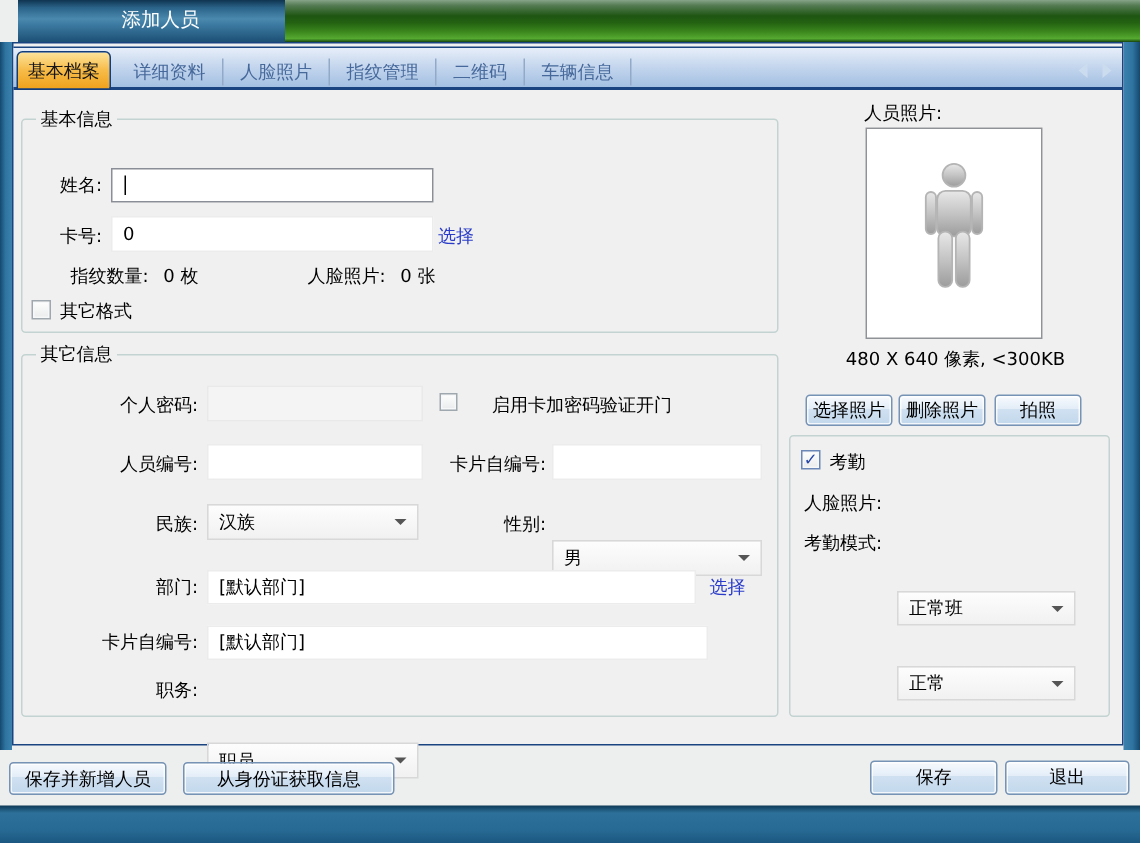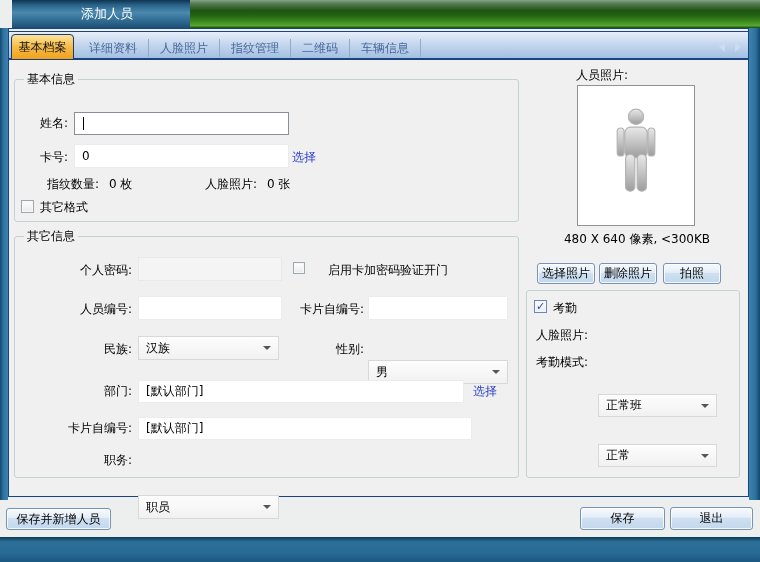--- a/index.html
+++ b/index.html
@@ -217,17 +217,18 @@
     <span class="arrow"></span>
   </div>
 
   <div class="abs txt" style="left:536px;top:355px;">考勤模式:</div>
   <div class="abs combo" style="left:598px;top:349px;width:119px;height:23px;">
     <span>正常</span>
     <span class="arrow"></span>
   </div>
 
   <div class="abs btn" style="left:6px;top:508px;width:105px;height:22px;">保存并新增人员</div>
+  <div class="abs btn" style="left:122px;top:508px;width:141px;height:22px;">从身份证获取信息</div>
   <div class="abs btn" style="left:580px;top:507px;width:85px;height:23px;">保存</div>
   <div class="abs btn" style="left:670px;top:507px;width:83px;height:23px;">退出</div>
 
   <div class="abs bottom-band"></div>
 </div>
 
 </body></html>

